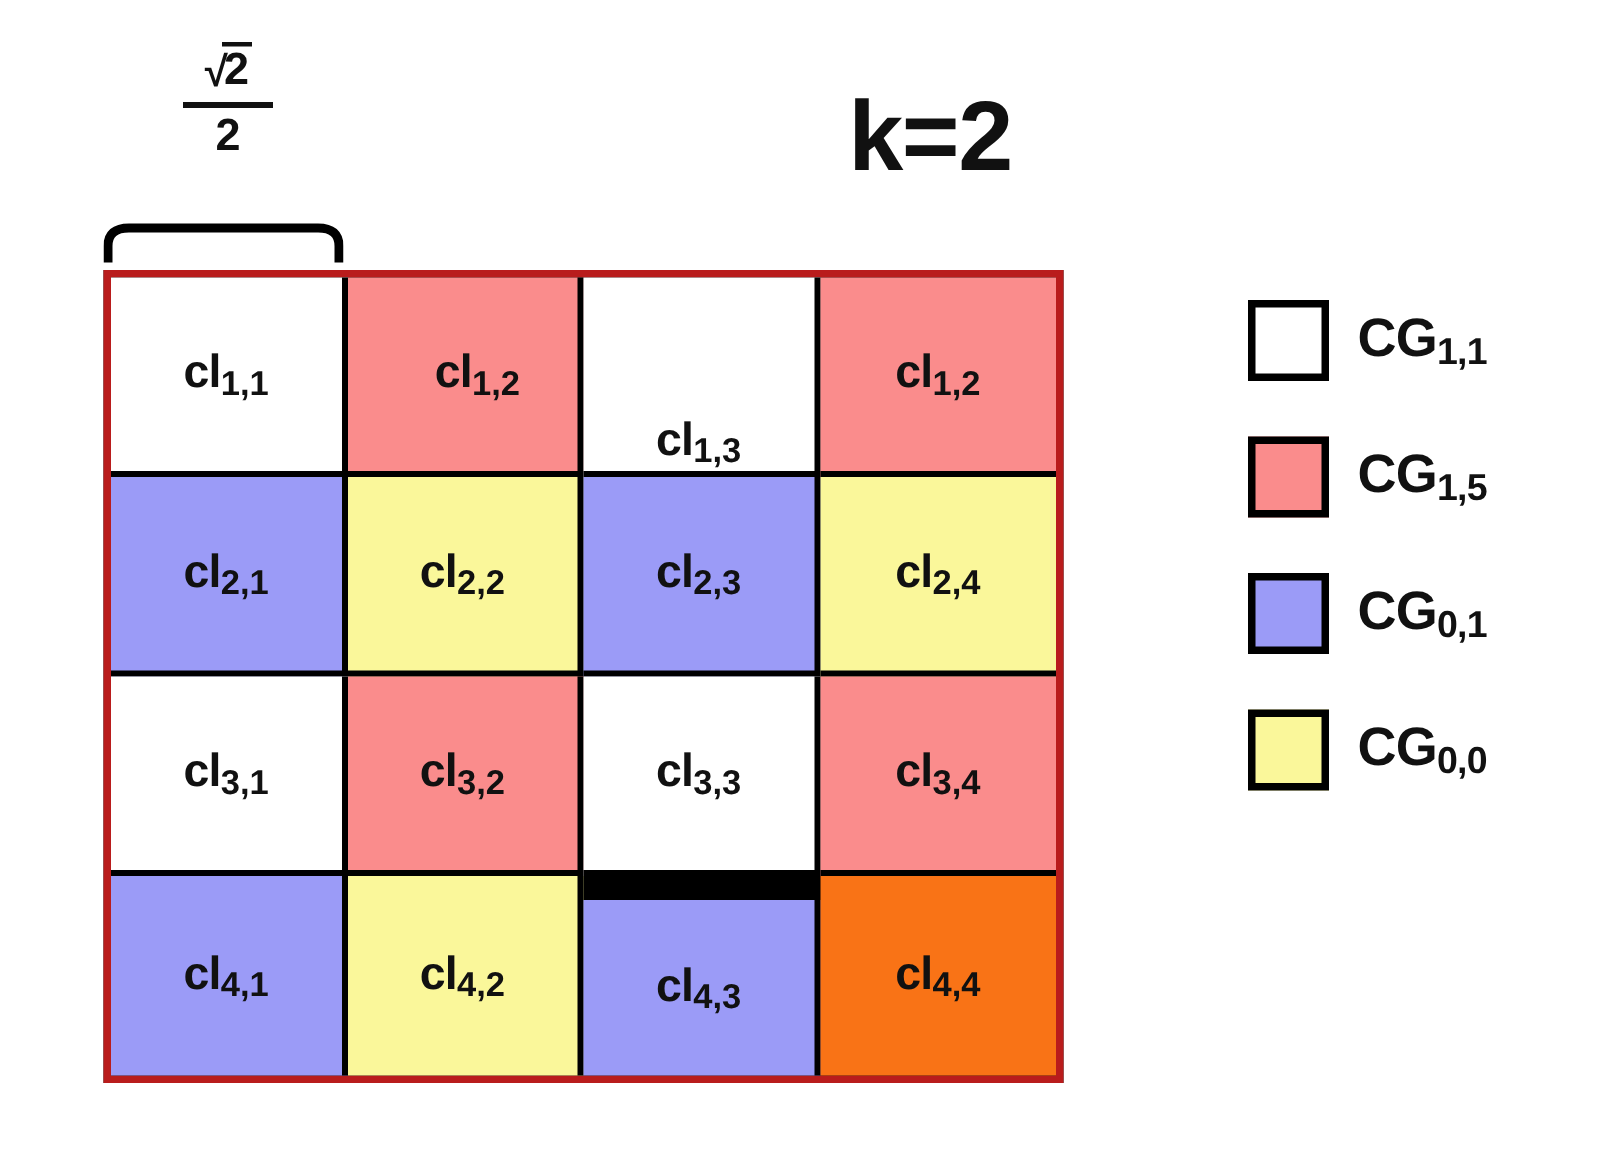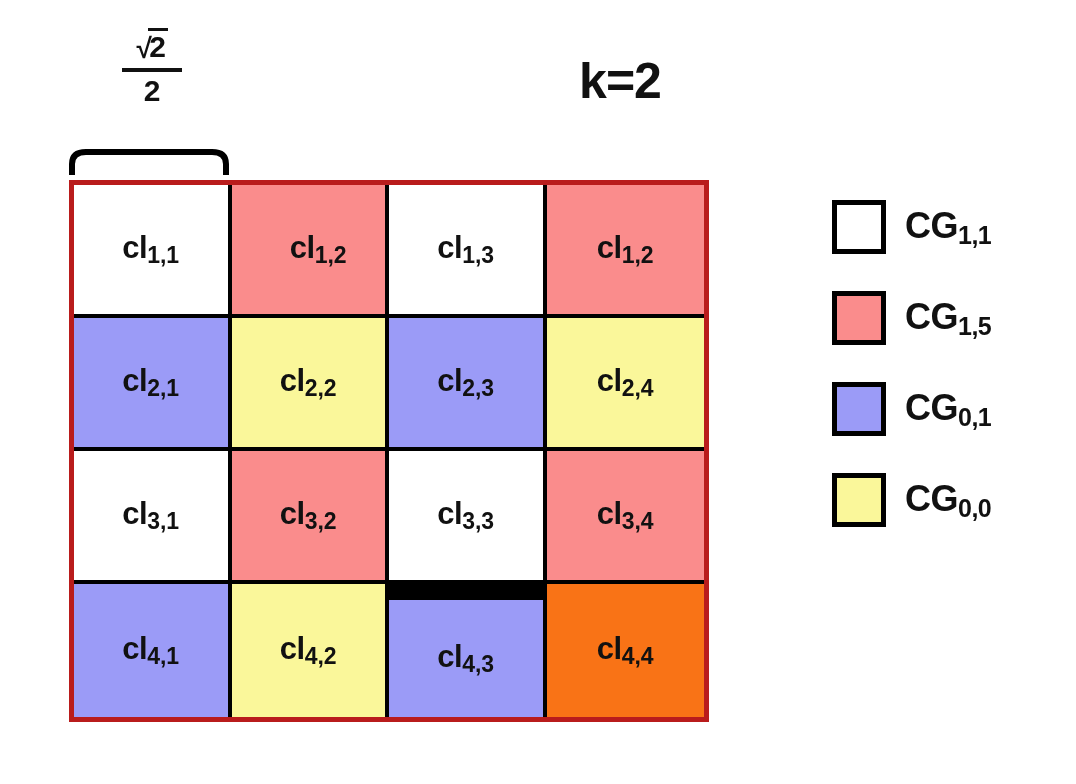--- a/index.html
+++ b/index.html
@@ -65,21 +65,21 @@
     height: 28px;
   }
 
   
   #title {
     position: absolute;
     left: 500px;
     top: 52px;
     width: 240px;
     text-align: center;
-    font-size: 50px;
+    font-size: 66px;
     font-weight: 700;
     color: #111111;
     letter-spacing: -1px;
   }
 
   
   #grid {
     position: absolute;
     left: 69px;
     top: 180px;
@@ -171,21 +171,21 @@
 
 <div id="title">k=2</div>
 
 <div id="grid">
     <div class="cell" style="background: rgb(255, 255, 255);">
       <span class="cell-label"><span>cl</span><span class="sub">1,1</span></span>
     </div>
     <div class="cell" style="background: rgb(250, 140, 140); padding-left: 20px;">
       <span class="cell-label"><span>cl</span><span class="sub">1,2</span></span>
     </div>
-    <div class="cell" style="background: rgb(255, 255, 255);">
+    <div class="cell" style="background: rgb(255, 255, 255); align-items: flex-end;">
       <span class="cell-label"><span>cl</span><span class="sub">1,3</span></span>
     </div>
     <div class="cell last-col" style="background: rgb(250, 140, 140);">
       <span class="cell-label"><span>cl</span><span class="sub">1,2</span></span>
     </div>
     <div class="cell" style="background: rgb(155, 155, 247); text-align: right;">
       <span class="cell-label"><span>cl</span><span class="sub">2,1</span></span>
     </div>
     <div class="cell" style="background: rgb(250, 247, 154);">
       <span class="cell-label"><span>cl</span><span class="sub">2,2</span></span>

